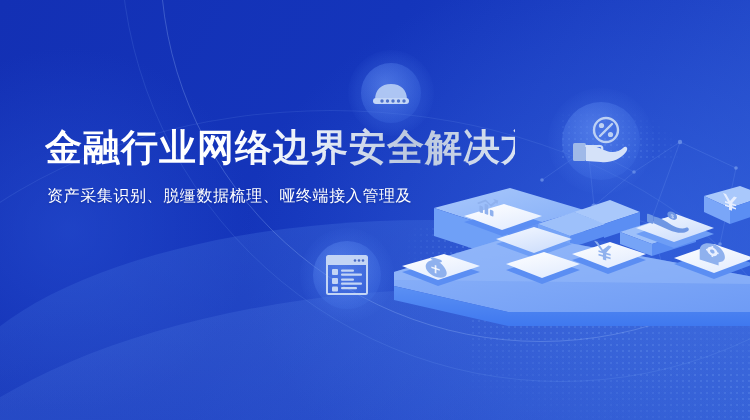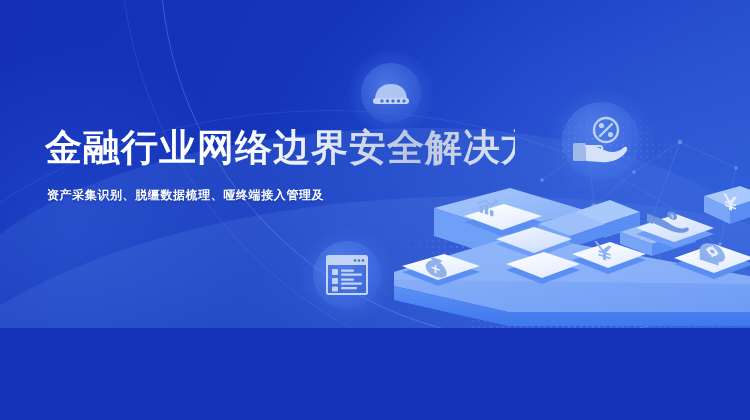--- a/index.html
+++ b/index.html
@@ -2,21 +2,21 @@
 <html><head>
 <meta charset="utf-8">
 <style>
   html,body{margin:0;padding:0;}
   body{
     width:750px;height:420px;overflow:hidden;
     font-family:"Liberation Sans","DejaVu Sans",sans-serif;
     background:#1433b8;
   }
   #banner{
-    position:relative;width:750px;height:328px;overflow:hidden;
+    position:relative;width:750px;height:420px;overflow:hidden;
     background:
       radial-gradient(ellipse 600px 420px at 88% 60%, rgba(60,110,230,0.55) 0%, rgba(30,70,200,0.0) 70%),
       linear-gradient(118deg, #1330b4 0%, #1435bb 42%, #1d41c4 70%, #2a55d0 100%);
   }
 
   
   .bg-layer{position:absolute;inset:0;pointer-events:none;}
 
   .wave-bottom{
     position:absolute;left:-60px;right:-60px;bottom:-130px;height:330px;
@@ -88,21 +88,21 @@
     margin:0;
     font-size:37px;line-height:48px;font-weight:bold;letter-spacing:1px;
     background:linear-gradient(96deg,#ffffff 0%,#ffffff 38%,#e6ecf7 58%,#b9c6dd 78%,#dbe4f2 100%);
     -webkit-background-clip:text;background-clip:text;
     color:transparent;-webkit-text-fill-color:transparent;
     text-shadow:none;
     white-space:nowrap;
   }
   #subtitle{margin:12px 0 0 2px;}
   #subtitle div{
-    color:#ffffff;font-size:12px;line-height:23px;font-weight:bold;letter-spacing:.6px;
+    color:#ffffff;font-size:16px;line-height:23px;font-weight:normal;letter-spacing:.6px;
     text-shadow:0 1px 2px rgba(10,30,110,.35);
   }
 </style>
 </head>
 <body>
 
 <div id="banner">
 
   <div class="bg-layer">
     <div class="glow-left"></div>

